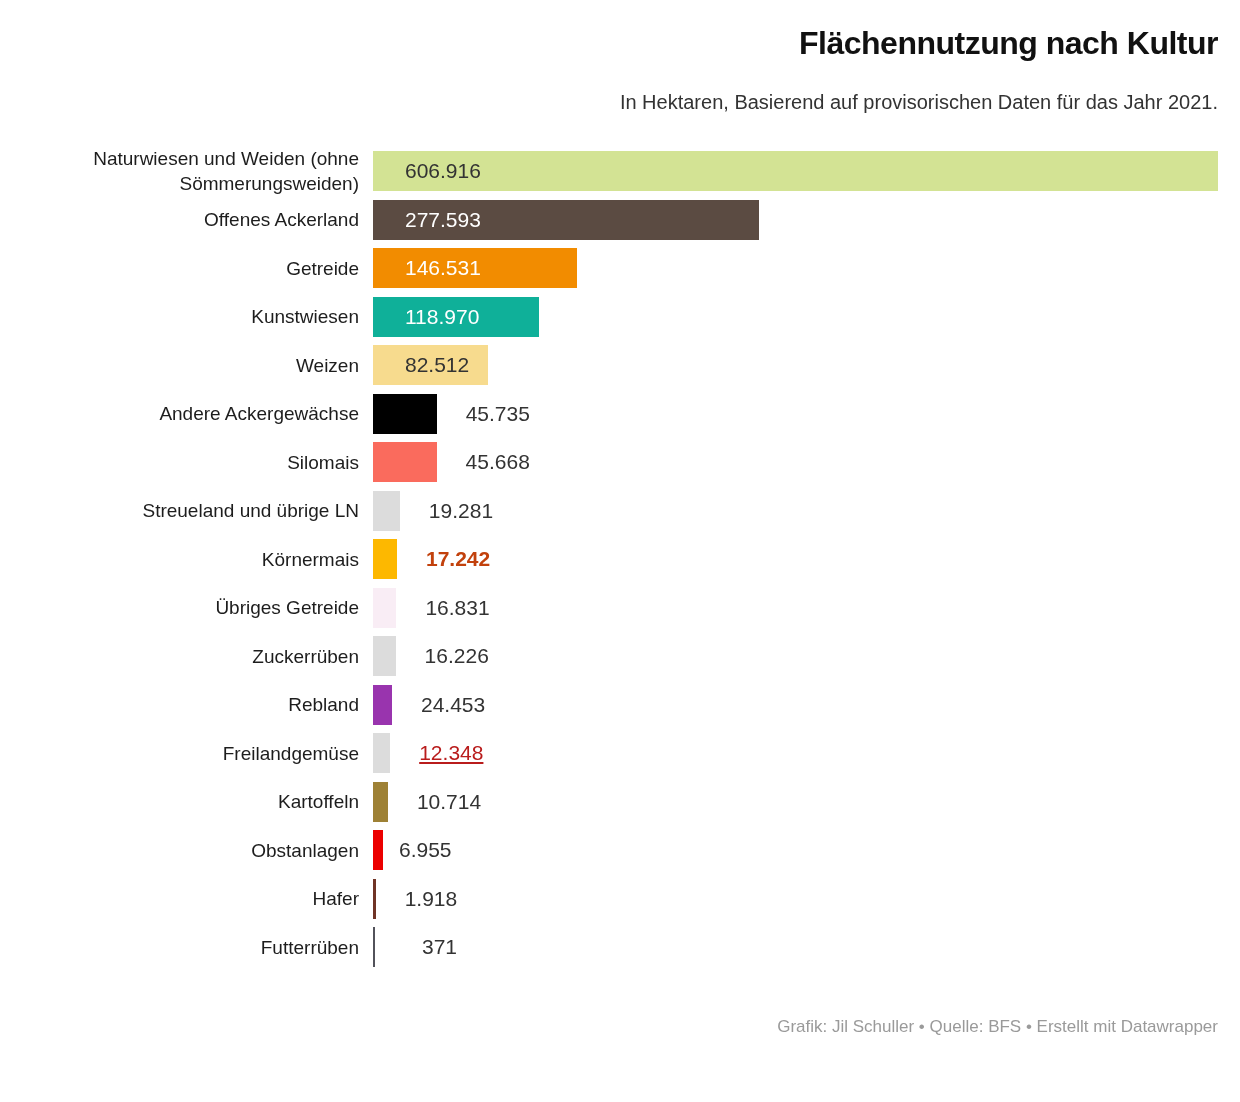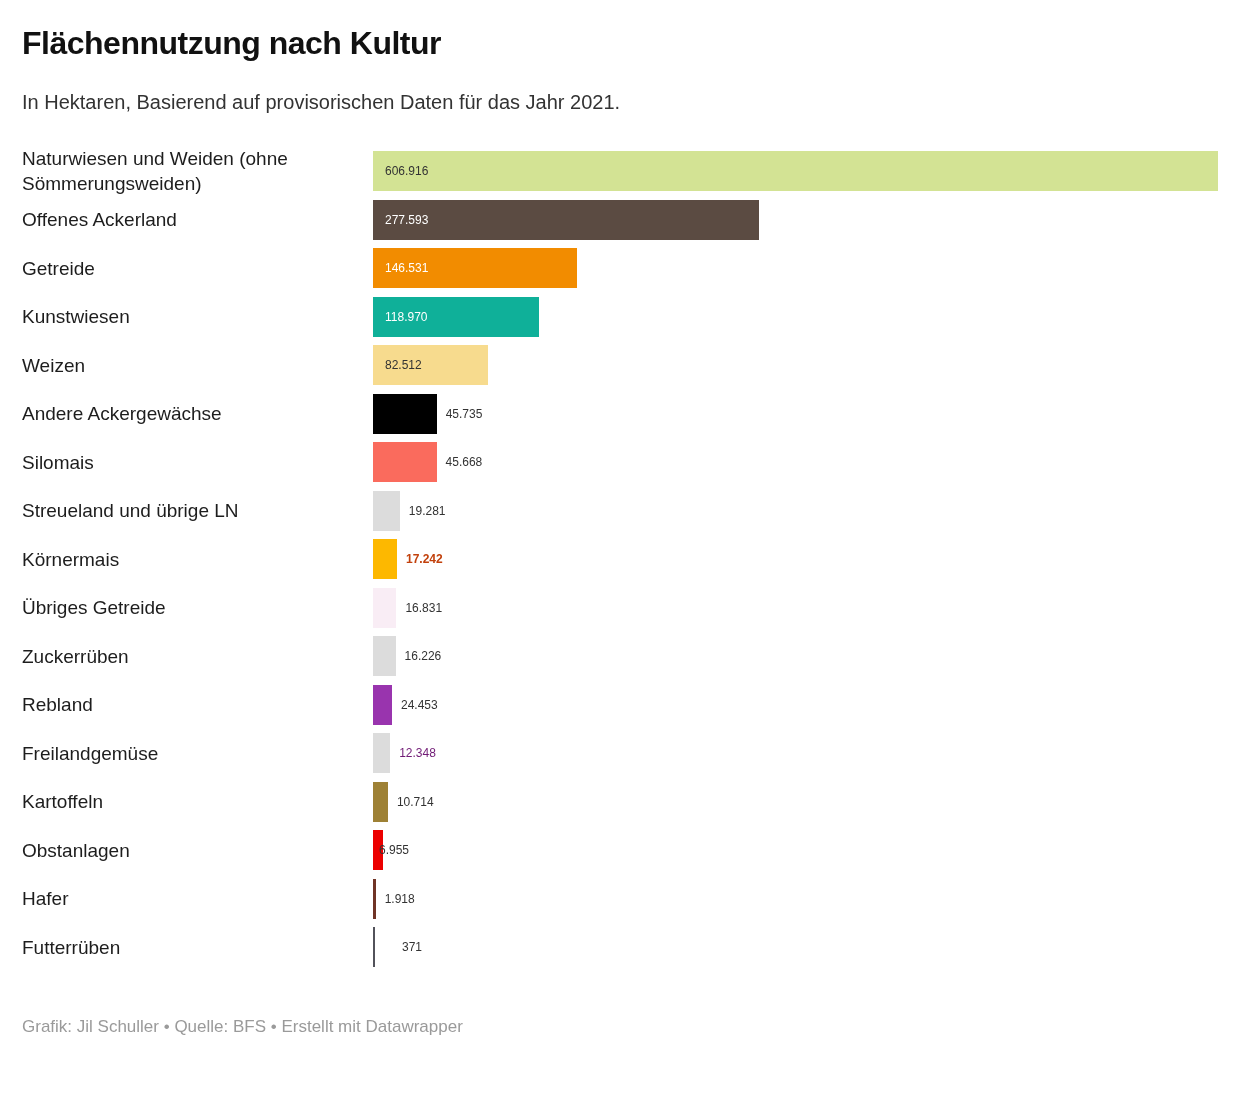--- a/index.html
+++ b/index.html
@@ -5,20 +5,21 @@
   html, body { margin: 0; padding: 0; background: #ffffff; }
   .page {
     position: relative;
     width: 1240px;
     height: 1102px;
     box-sizing: border-box;
     padding: 24px 22px 0 22px;
     background: #ffffff;
     font-family: "Liberation Sans", sans-serif;
     overflow: hidden;
+    text-align: right;
   }
   .chart-title {
     margin: 0;
     font-size: 32px;
     line-height: 38px;
     font-weight: 700;
     letter-spacing: -0.5px;
     color: #111111;
   }
   .chart-subtitle {
@@ -52,23 +53,24 @@
   }
   .bar {
     position: absolute;
     left: 0; top: 0;
     height: 100%;
   }
   .val {
     position: absolute;
     top: 50%;
     transform: translateY(-50%);
-    font-size: 12px;
+    font-size: 21px;
     color: #333333;
     white-space: nowrap;
+    margin-left: 20px;
   }
   .chart-footer {
     margin: 44px 0 0 0;
     font-size: 17px;
     line-height: 22px;
     color: #9a9a9a;
   }
 </style>
 </head>
 <body>
@@ -171,21 +173,21 @@
     <div class="bar-area">
       <div class="bar" style="width: 18.9713px; background: rgb(153, 52, 174);"></div>
       <span class="val" style="left: 27.9713px; color: rgb(51, 51, 51);">24.453</span>
     </div>
   </div>
 
   <div class="row">
     <div class="cat-label">Freilandgemüse</div>
     <div class="bar-area">
       <div class="bar" style="width: 17.1919px; background: rgb(220, 220, 220);"></div>
-      <span class="val" style="left: 26.1919px; color: #701a75;">12.348</span>
+      <span class="val" style="left: 26.1919px; color: #b91c1c; text-decoration: underline;">12.348</span>
     </div>
   </div>
 
   <div class="row">
     <div class="cat-label">Kartoffeln</div>
     <div class="bar-area">
       <div class="bar" style="width: 14.9169px; background: rgb(158, 129, 53);"></div>
       <span class="val" style="left: 23.9169px; color: rgb(51, 51, 51);">10.714</span>
     </div>
   </div>

